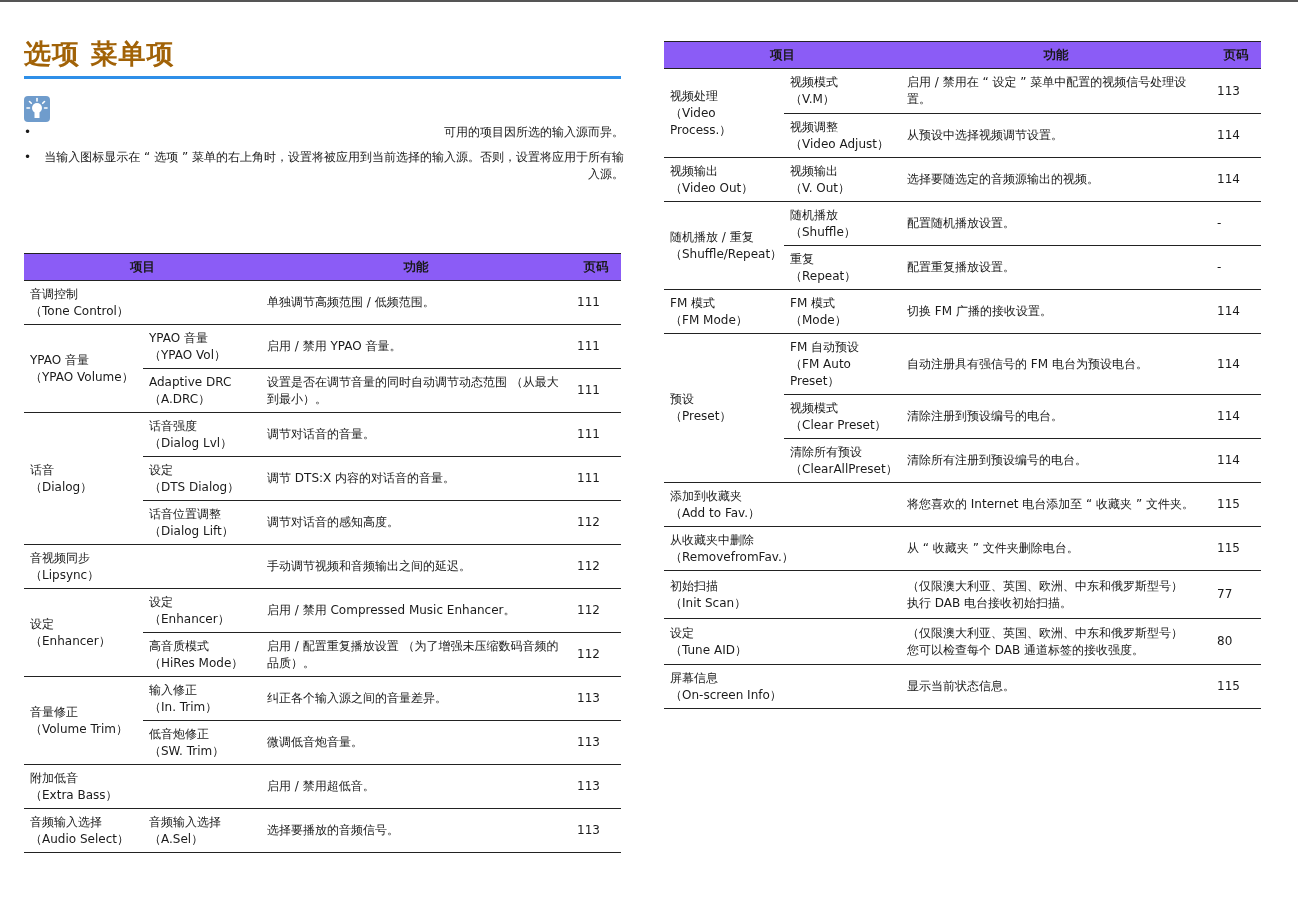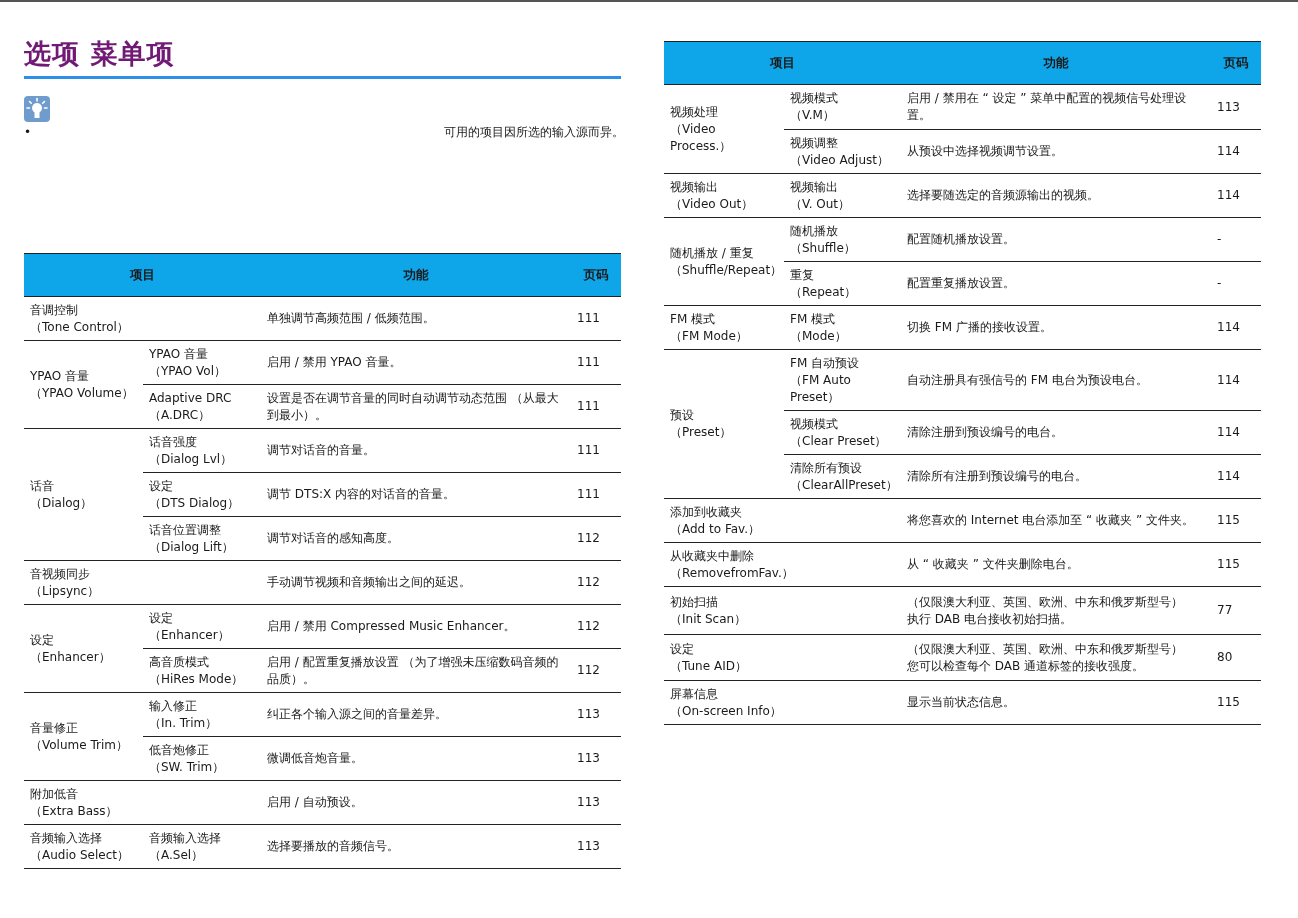--- a/index.html
+++ b/index.html
@@ -2,36 +2,36 @@
 <html><head>
 <meta charset="utf-8">
 <style>
   html, body { margin:0; padding:0; }
   body {
     width:1298px; height:918px; background:#ffffff; position:relative; overflow:hidden;
     font-family: "DejaVu Sans", "Liberation Sans", sans-serif; color:#1a1a1a;
   }
   .topbar { position:absolute; left:0; top:0; width:1298px; height:2px; background:#555; }
   .title {
-    position:absolute; left:24px; top:36px; font-size:27px; font-weight:bold; letter-spacing:1px; color:#701a75;
+    position:absolute; left:24px; top:36px; font-size:27px; font-weight:bold; letter-spacing:1px; color:#a16207;
   }
   .title-rule { position:absolute; left:24px; top:76px; width:597px; height:3px; background:#2e8fe8; }
   .tip-icon {
     position:absolute; left:24px; top:96px; width:26px; height:26px; background:#6f9ccc; border-radius:4px;
   }
   .notes { position:absolute; left:24px; top:124px; width:600px; font-size:12px; line-height:17px;text-align:right; }
   .note { position:relative; padding-left:12px; margin-bottom:8px; }
   .note::before { content:"•"; position:absolute; left:0; top:0; }
 
   table.menu {
     position:absolute; border-collapse:collapse; font-size:12px; table-layout:fixed;
   }
   table.menu th {
-    background:#0ea5e9; font-weight:bold; height:26px; font-size:12.5px;
-    border-top:1.5px solid #222; border-bottom:1px solid #222; padding:8px;
+    background:#8b5cf6; font-weight:bold; height:26px; font-size:12.5px;
+    border-top:1.5px solid #222; border-bottom:1px solid #222; padding:0;
   }
   table.menu td {
     border-bottom:1px solid #222; padding:2px 6px; vertical-align:middle; line-height:17px;
   }
   table.menu td.item { font-weight:normal; }
   table.menu td.pg { }
   .left-table { left:24px; top:253px; width:597px; }
   .right-table { left:664px; top:41px; width:597px; }
 </style>
 </head>
@@ -51,20 +51,21 @@
       <line x1="5.5" y1="5.5" x2="7.3" y2="7.3"></line>
       <line x1="20.5" y1="5.5" x2="18.7" y2="7.3"></line>
       <line x1="3" y1="12" x2="5.5" y2="12"></line>
       <line x1="23" y1="12" x2="20.5" y2="12"></line>
     </g>
   </svg>
 </div>
 
 <div class="notes">
   <div class="note">可用的项目因所选的输入源而异。</div>
+  <div class="note">当输入图标显示在 “ 选项 ” 菜单的右上角时，设置将被应用到当前选择的输入源。否则，设置将应用于所有输入源。</div>
 </div>
 
 <table class="menu left-table">
   <colgroup>
       <col style="width:119px">
       <col style="width:118px">
       <col style="width:310px">
       <col style="width:50px">
     </colgroup>
   <thead>
@@ -177,21 +178,21 @@
           <div>（SW. Trim）</div>
         </td>
       <td>微调低音炮音量。</td>
       <td class="pg">113</td>
     </tr>
     <tr style="height:44px">
       <td class="item" colspan="2">
           <div>附加低音</div>
           <div>（Extra Bass）</div>
         </td>
-      <td>启用 / 自动预设。</td>
+      <td>启用 / 禁用超低音。</td>
       <td class="pg">113</td>
     </tr>
     <tr style="height:44px">
       <td class="item">
           <div>音频输入选择</div>
           <div>（Audio Select）</div>
         </td>
       <td class="item">
           <div>音频输入选择</div>
           <div>（A.Sel）</div>

